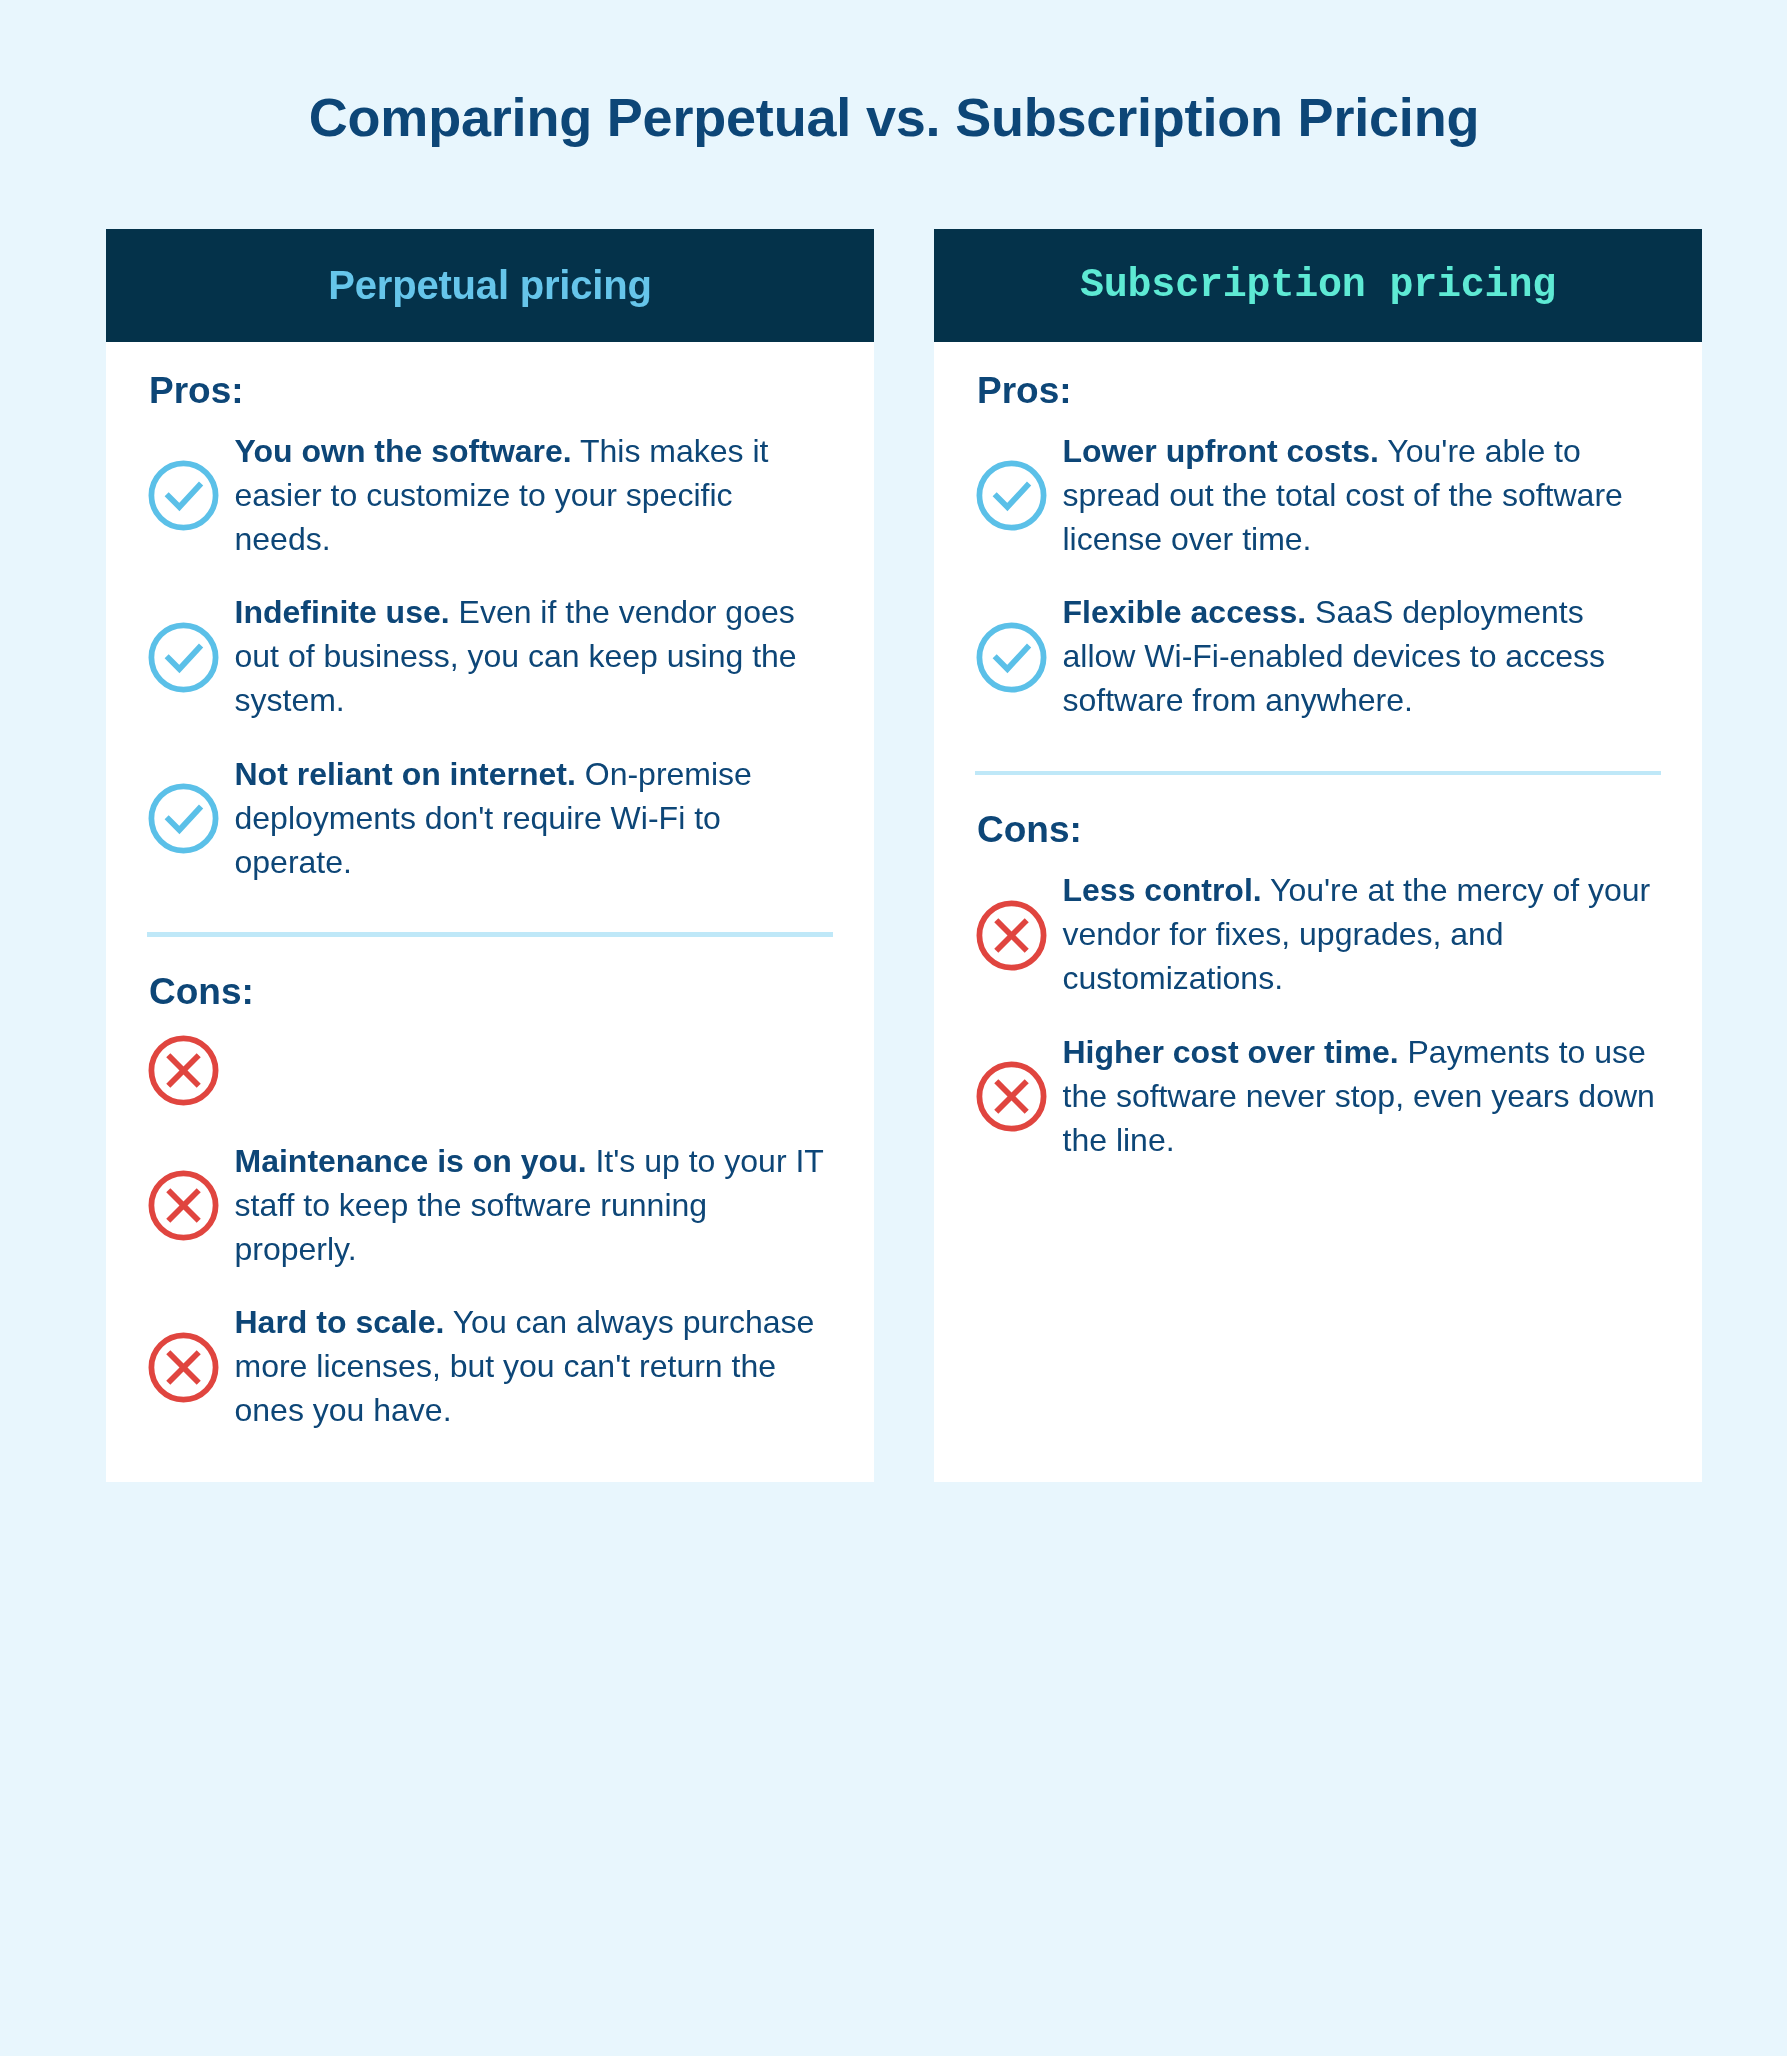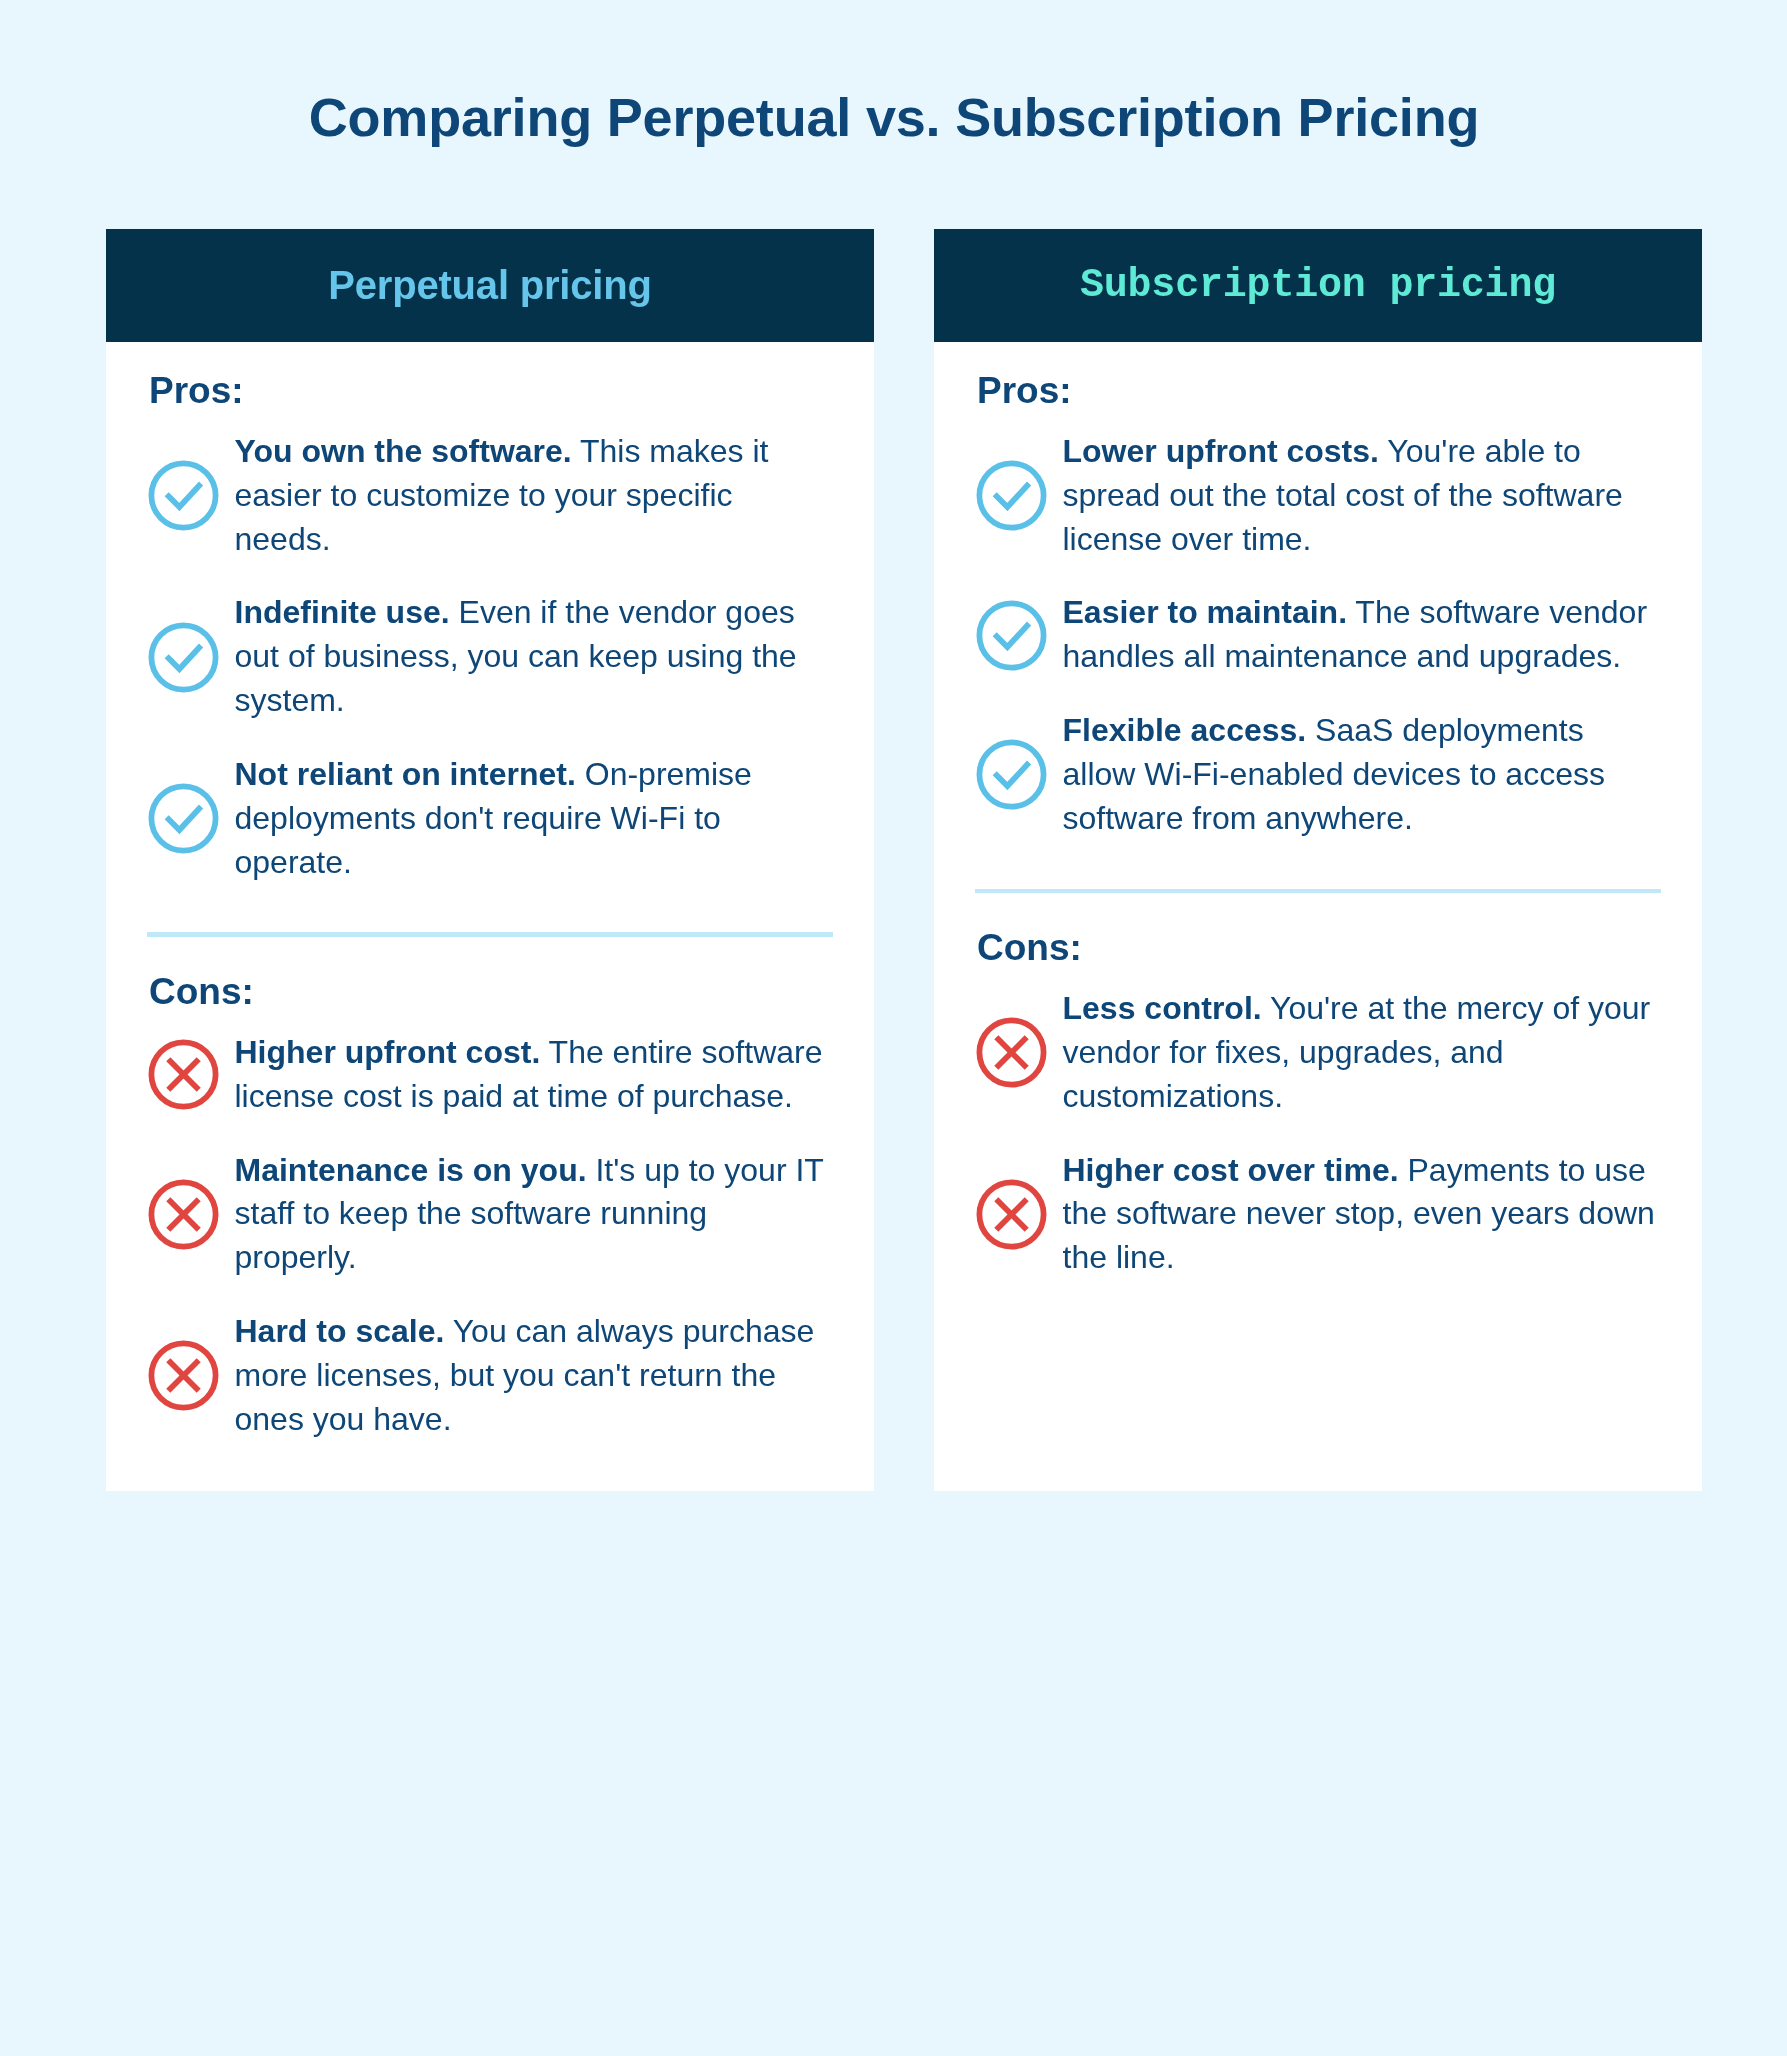--- a/index.html
+++ b/index.html
@@ -198,21 +198,20 @@
         <div class="section-label cons">Cons:</div>
 
         <div class="item">
           <span class="item-icon">
             <svg width="79" height="79" viewBox="0 0 96 96">
               <circle cx="48" cy="48" r="39" fill="none" stroke="#e0453f" stroke-width="7"></circle>
               <line x1="32" y1="32" x2="64" y2="64" stroke="#e0453f" stroke-width="7" stroke-linecap="square"></line>
               <line x1="64" y1="32" x2="32" y2="64" stroke="#e0453f" stroke-width="7" stroke-linecap="square"></line>
             </svg>
           </span>
-          <span class="item-text"><b>Higher upfront cost.</b><span> The entire software license cost is paid at time of purchase.</span></span>
         </div>
 
         <div class="item">
           <span class="item-icon">
             <svg width="79" height="79" viewBox="0 0 96 96">
               <circle cx="48" cy="48" r="39" fill="none" stroke="#e0453f" stroke-width="7"></circle>
               <line x1="32" y1="32" x2="64" y2="64" stroke="#e0453f" stroke-width="7" stroke-linecap="square"></line>
               <line x1="64" y1="32" x2="32" y2="64" stroke="#e0453f" stroke-width="7" stroke-linecap="square"></line>
             </svg>
           </span>
@@ -244,29 +243,20 @@
         <div class="item">
           <span class="item-icon">
             <svg width="79" height="79" viewBox="0 0 96 96">
               <circle cx="48" cy="48" r="39" fill="none" stroke="#5bc0e8" stroke-width="7"></circle>
               <polyline points="30,49 43,62 67,36" fill="none" stroke="#5bc0e8" stroke-width="7" stroke-linecap="square" stroke-linejoin="miter"></polyline>
             </svg>
           </span>
           <span class="item-text"><b>Lower upfront costs.</b><span> You're able to spread out the total cost of the software license over time.</span></span>
         </div>
 
-        <div class="item">
-          <span class="item-icon">
-            <svg width="79" height="79" viewBox="0 0 96 96">
-              <circle cx="48" cy="48" r="39" fill="none" stroke="#5bc0e8" stroke-width="7"></circle>
-              <polyline points="30,49 43,62 67,36" fill="none" stroke="#5bc0e8" stroke-width="7" stroke-linecap="square" stroke-linejoin="miter"></polyline>
-            </svg>
-          </span>
-          <span class="item-text"><b>Easier to maintain.</b><span> The software vendor handles all maintenance and upgrades.</span></span>
-        </div>
 
         <div class="item">
           <span class="item-icon">
             <svg width="79" height="79" viewBox="0 0 96 96">
               <circle cx="48" cy="48" r="39" fill="none" stroke="#5bc0e8" stroke-width="7"></circle>
               <polyline points="30,49 43,62 67,36" fill="none" stroke="#5bc0e8" stroke-width="7" stroke-linecap="square" stroke-linejoin="miter"></polyline>
             </svg>
           </span>
           <span class="item-text"><b>Flexible access.</b><span> SaaS deployments allow Wi-Fi-enabled devices to access software from anywhere.</span></span>
         </div>

